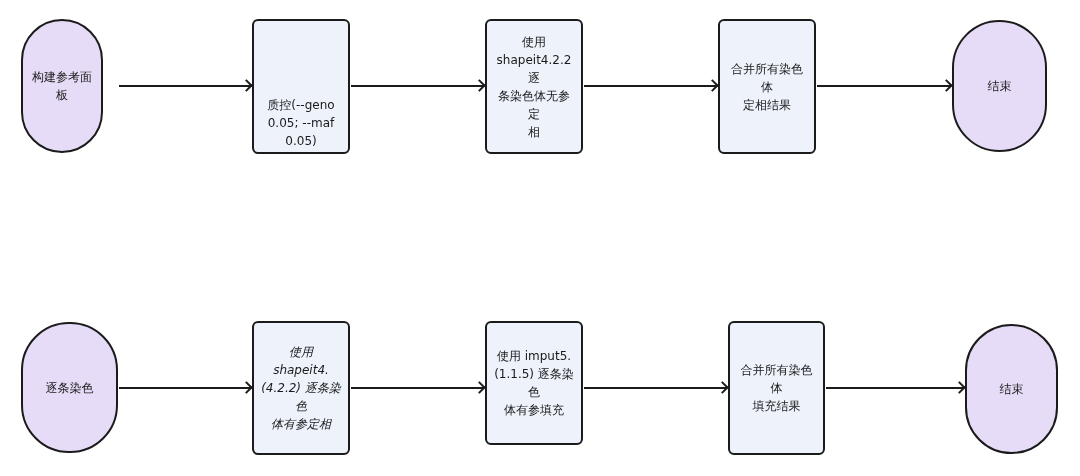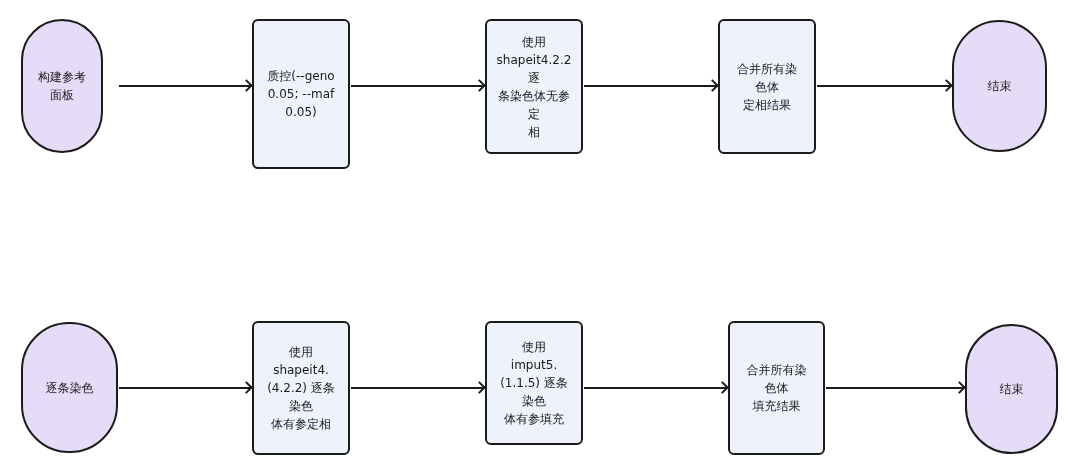--- a/index.html
+++ b/index.html
@@ -21,21 +21,21 @@
     justify-content: center;
     border: 2px solid #1b1b1b;
     color: #1a1a1a;
     font-size: 12px;
     line-height: 1.5;
     text-align: center;
   }
 
   .node .label {
     white-space: pre-line;
-    padding: 2px 12px;
+    padding: 2px 6px;
   }
 
   .terminal {
     background: #e7dcf7;
     border-radius: 48px;
   }
 
   .process {
     background: #edf2fb;
     border-radius: 6px;
@@ -65,21 +65,21 @@
 <div class="canvas">
 
   <div class="node terminal" style="left:21px; top:19px; width:82px; height:134px;">
     <span class="label">构建参考面板</span>
   </div>
 
   <div class="arrow" style="left:119px; top:85px; width:132px;">
     <span class="head"></span>
   </div>
 
-  <div class="node process" style="left:252px; top:19px; width:98px; height:150px;">
+  <div class="node process" style="left:252px; top:19px; width:98px; height:135px;align-items:flex-end;">
     <span class="label">质控(--geno
 0.05; --maf 0.05)</span>
   </div>
 
   <div class="arrow" style="left:351px; top:85px; width:133px;">
     <span class="head"></span>
   </div>
 
   <div class="node process" style="left:485px; top:19px; width:98px; height:135px;">
     <span class="label">使用
@@ -106,21 +106,21 @@
   </div>
 
   <div class="node terminal" style="left:21px; top:322px; width:97px; height:131px;">
     <span class="label">逐条染色</span>
   </div>
 
   <div class="arrow" style="left:119px; top:387px; width:132px;">
     <span class="head"></span>
   </div>
 
-  <div class="node process" style="left:252px; top:321px; width:98px; height:134px;">
+  <div class="node process" style="left:252px; top:321px; width:98px; height:134px;font-style:italic;">
     <span class="label">使用 shapeit4.
 (4.2.2) 逐条染色
 体有参定相</span>
   </div>
 
   <div class="arrow" style="left:351px; top:387px; width:133px;">
     <span class="head"></span>
   </div>
 
   <div class="node process" style="left:485px; top:321px; width:98px; height:124px;">

